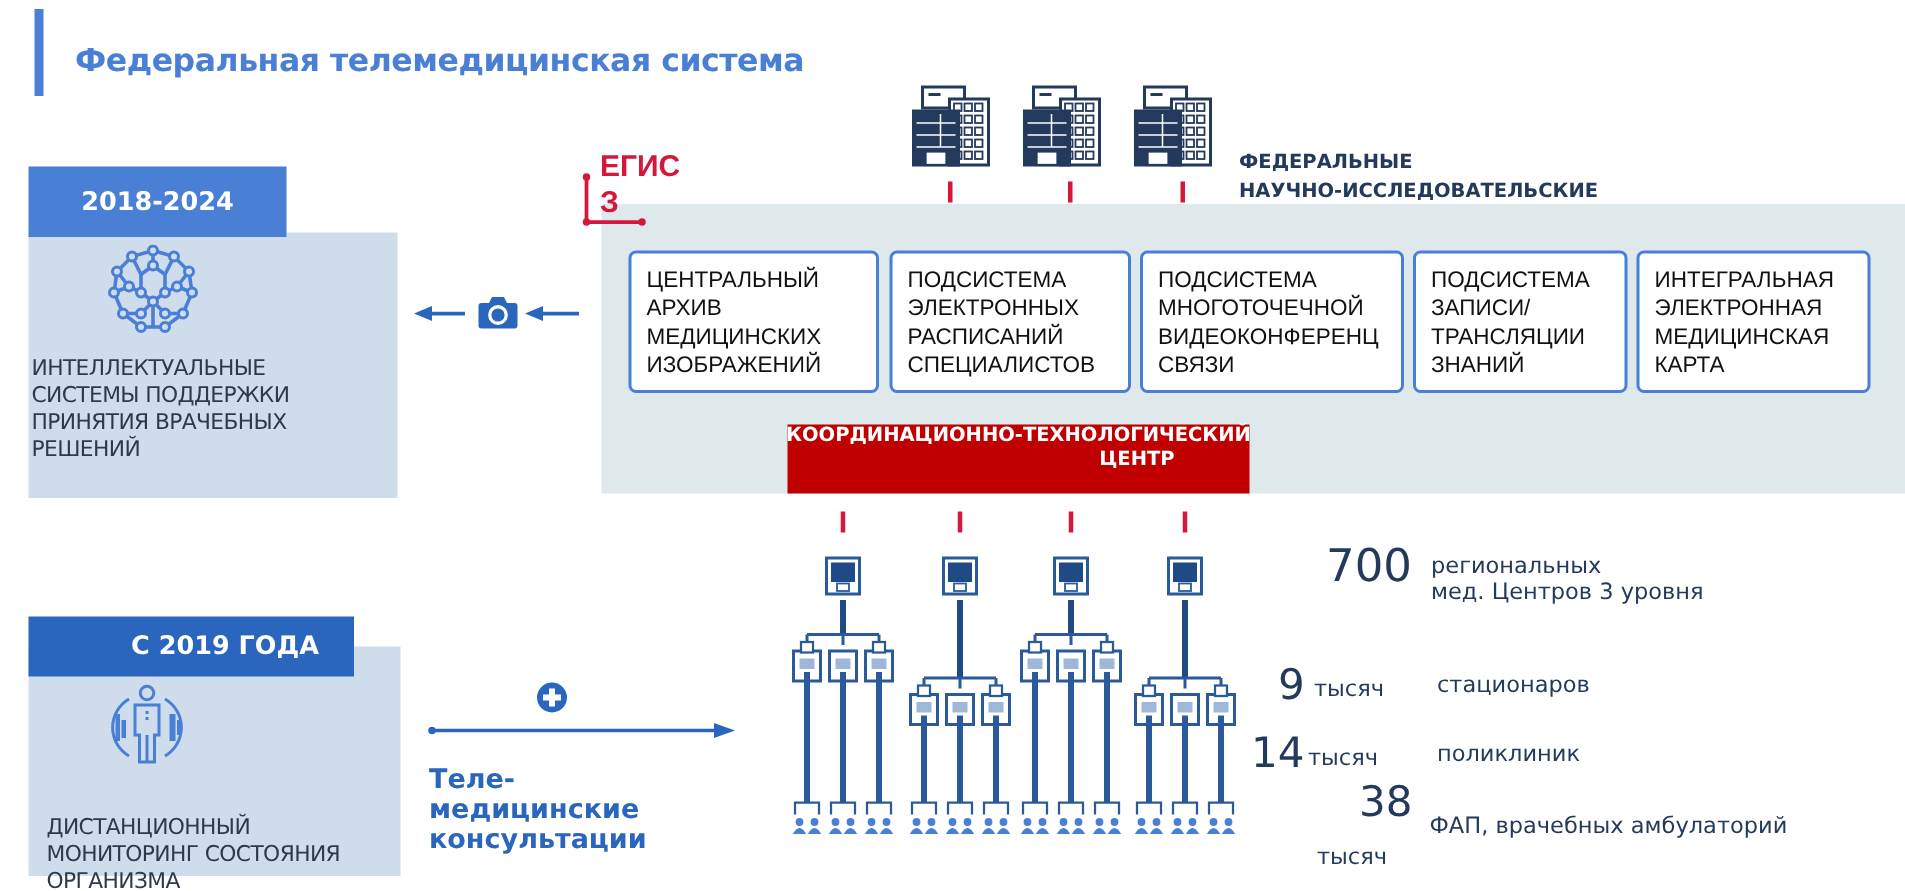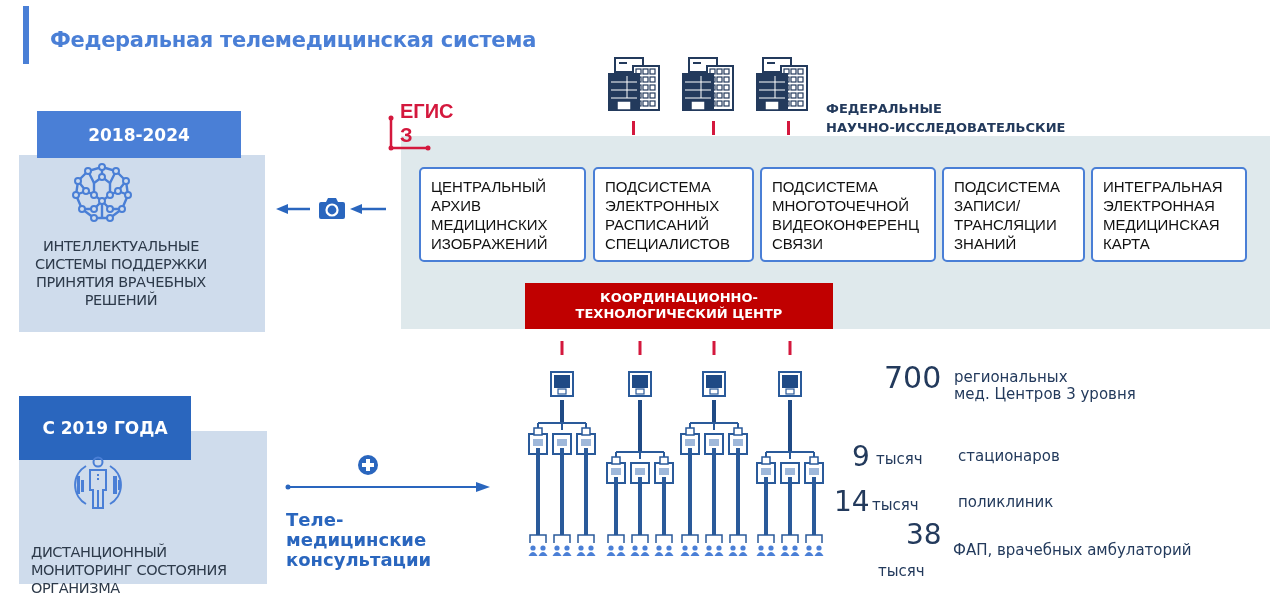--- a/index.html
+++ b/index.html
@@ -14,40 +14,40 @@
   .period-badge.dark { background: #2a66be; }
   .left-card { background: #cfdcec; }
   .card-text { color: #2d3a4a; font-size: 14.5px; line-height: 18px; font-family: "DejaVu Sans", sans-serif; letter-spacing: -0.4px; }
 
   .egis { left: 400px; top: 99px; color: #d4183d; font-weight: bold; font-size: 20px; line-height: 24px; }
 
   .panel { left: 401px; top: 136px; width: 869px; height: 193px; background: #dfe9ec; }
   .sub-box { position: absolute; top: 168px; height: 95px; background: #fff; border: 2px solid #4a7fd6;
              border-radius: 5px; box-sizing: border-box; padding: 8px 10px; font-size: 15px; line-height: 19px; color: #111; }
   .ktc { left: 525px; top: 283px; width: 308px; height: 46px; background: #c00000; color: #fff; font-weight: bold;
-         font-size: 13px; text-align: center; line-height: 16px; display: flex; flex-direction: column; justify-content: center;
+         font-size: 13px; text-align: center; line-height: 16px; display: flex; flex-direction: row; justify-content: center;
          font-family: "DejaVu Sans", sans-serif; }
 
   .fed-label { left: 826px; top: 63px; font-weight: bold; font-size: 13px; line-height: 19px; color: #233a5c; font-family: "DejaVu Sans", sans-serif; margin-top: 36px; }
 
   .red-tick { position: absolute; width: 3px; background: #d4183d; }
 
   .stat-num { color: #233a5c; font-size: 28px; font-family: "DejaVu Sans", sans-serif; font-weight: normal; }
   .stat-lbl { color: #233a5c; font-weight: normal; font-size: 15px; font-family: "DejaVu Sans", sans-serif; line-height: 17px; }
 
   .tele { left: 286px; top: 510px; width: 160px; text-align: left; color: #2a66be; font-weight: bold; font-size: 18px; line-height: 20px; font-family: "DejaVu Sans", sans-serif; }
 </style>
 </head>
 <body>
 
 <div class="abs title-bar"></div>
 <div class="abs title">Федеральная телемедицинская система</div>
 
 <div class="abs left-card" style="left:19px; top:155px; width:246px; height:177px;"></div>
-<div class="abs period-badge" style="left:19px; top:111px; width:204px; height:47px;margin-left:18px;">2018-2024</div>
+<div class="abs period-badge" style="left:19px; top:111px; width:172px; height:47px;">2018-2024</div>
 <svg class="abs" style="left:72px; top:163px;" width="60" height="60" viewBox="0 0 60 60">
   <g fill="none" stroke="#4a7fd6" stroke-width="2.4">
     <polygon points="30,4 44,8 54,18 56,32 50,46 38,55 22,55 10,46 4,32 6,18 16,8"></polygon>
     <path d="M30,4 L30,14 L38,20 L38,32 L30,38 L22,32 L22,20 L30,14"></path>
     <path d="M16,8 L22,20 M44,8 L38,20 M6,18 L14,28 L22,32 M54,18 L46,28 L38,32 M30,38 L30,55 M30,38 L22,46 L10,46 M30,38 L38,46 L50,46 M14,28 L4,32 M46,28 L56,32"></path>
   </g>
   <g fill="#cfdcec" stroke="#4a7fd6" stroke-width="2">
     <circle cx="30" cy="4" r="3"></circle>
       <circle cx="44" cy="8" r="3"></circle>
       <circle cx="54" cy="18" r="3"></circle>
@@ -62,29 +62,29 @@
     <circle cx="30" cy="14" r="3"></circle>
       <circle cx="38" cy="32" r="3"></circle>
       <circle cx="22" cy="32" r="3"></circle>
       <circle cx="30" cy="38" r="3"></circle>
     <circle cx="14" cy="28" r="3"></circle>
       <circle cx="46" cy="28" r="3"></circle>
       <circle cx="22" cy="46" r="3"></circle>
       <circle cx="38" cy="46" r="3"></circle>
   </g>
 </svg>
-<div class="abs card-text" style="left:35px; top:237px;text-align:center;">
+<div class="abs card-text" style="left:21px; top:237px;">
   <div>ИНТЕЛЛЕКТУАЛЬНЫЕ</div>
   <div>СИСТЕМЫ ПОДДЕРЖКИ</div>
   <div>ПРИНЯТИЯ ВРАЧЕБНЫХ</div>
   <div>РЕШЕНИЙ</div>
 </div>
 
 <div class="abs left-card" style="left:19px; top:431px; width:248px; height:153px;"></div>
-<div class="abs period-badge dark" style="left:19px; top:396px; width:172px; height:64px;">С 2019 ГОДА</div>
+<div class="abs period-badge dark" style="left:19px; top:411px; width:172px; height:40px;padding-left:45px;">С 2019 ГОДА</div>
 <svg class="abs" style="left:66px; top:456px;" width="64" height="56" viewBox="0 0 64 56">
   <g fill="none" stroke="#4a7fd6" stroke-width="2">
     <circle cx="32" cy="6" r="4.5"></circle>
     <path d="M24,14 L40,14 L40,34 L37,34 L37,52 L27,52 L27,34 L24,34 Z"></path>
     <path d="M32,34 L32,52"></path>
     <path d="M20,10 A22,22 0 0 0 20,48"></path>
     <path d="M44,10 A22,22 0 0 1 44,48"></path>
   </g>
   <g fill="#4a7fd6">
     <rect x="11" y="20" width="3" height="18"></rect>

